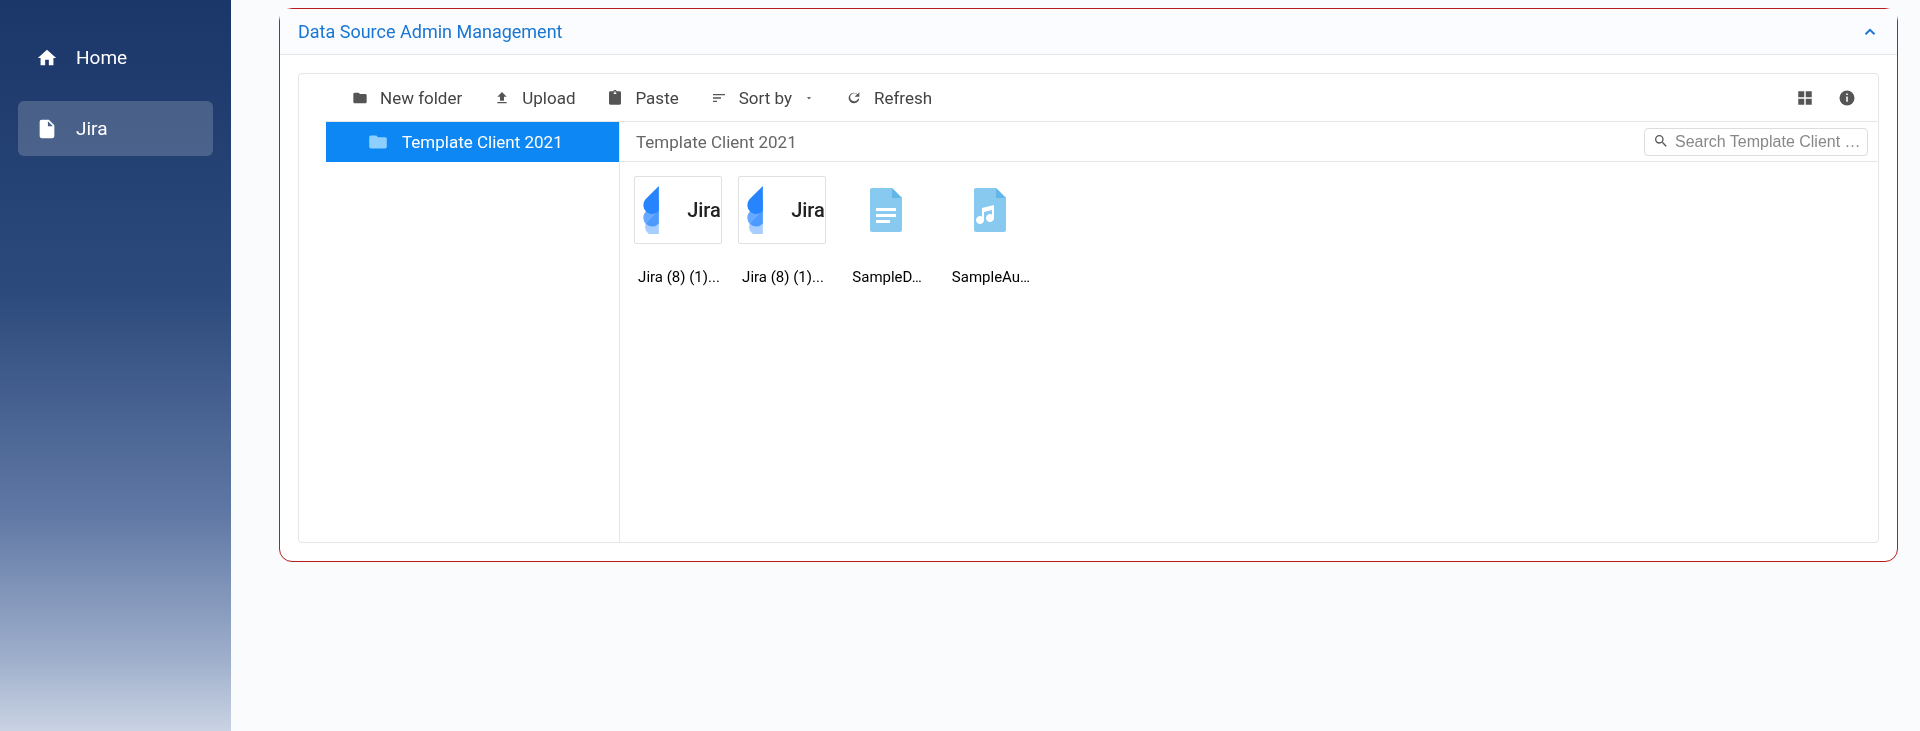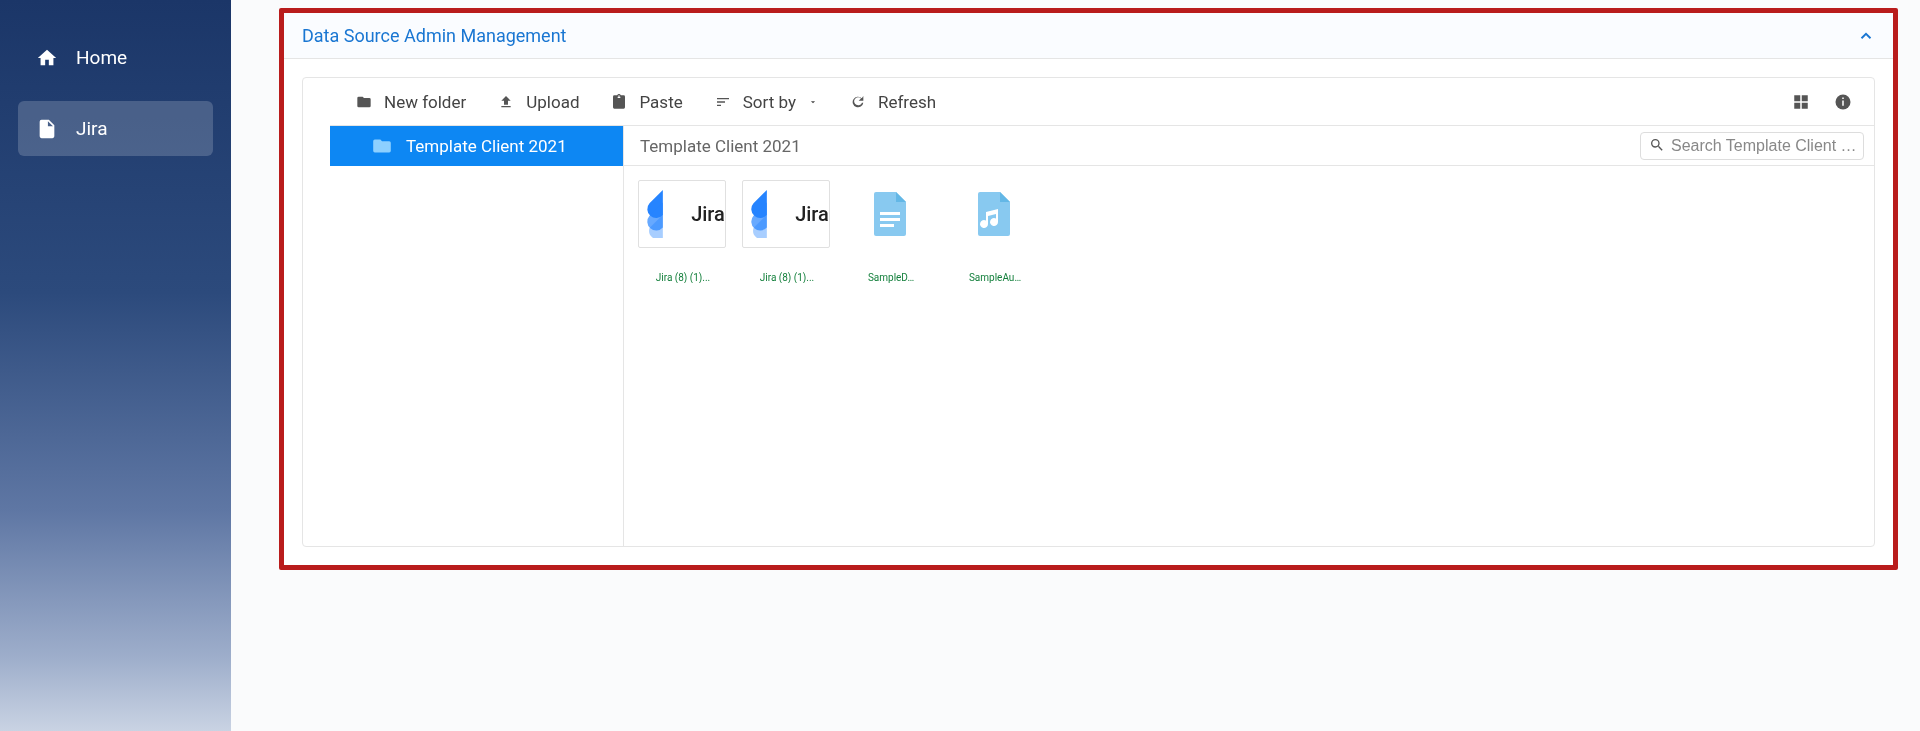--- a/index.html
+++ b/index.html
@@ -38,22 +38,22 @@
     .nav-icon { width: 22px; height: 22px; flex-shrink: 0; }
 
     
     .main {
       flex: 1;
       padding: 8px 22px 22px 48px;
     }
 
     
     .panel {
-      border: 5px solid #b91c1c;
-      border-radius: 2px;
+      border: 1px solid #b91c1c;
+      border-radius: 13px;
       background: #fff;
     }
     .panel-header {
       display: flex;
       justify-content: space-between;
       align-items: center;
       padding: 12px 18px;
       border-bottom: 1px solid #e5e5e5;
       background: #fafcff;
     }
@@ -190,22 +190,22 @@
       border: 1px solid #e0e0e0;
       border-radius: 2px;
       display: flex;
       align-items: center;
       justify-content: center;
       background: #fff;
     }
     .file-thumb.noborder { border: none; }
     .file-thumb svg { width: 48px; height: 48px; }
     .file-name {
-      font-size: 10px;
-      color: #15803d;
+      font-size: 15px;
+      color: #000000;
       text-align: center;
       white-space: nowrap;
       overflow: hidden;
       text-overflow: ellipsis;
       width: 100%;
     }
 
     .jira-thumb {
       display: flex;
       align-items: center;

